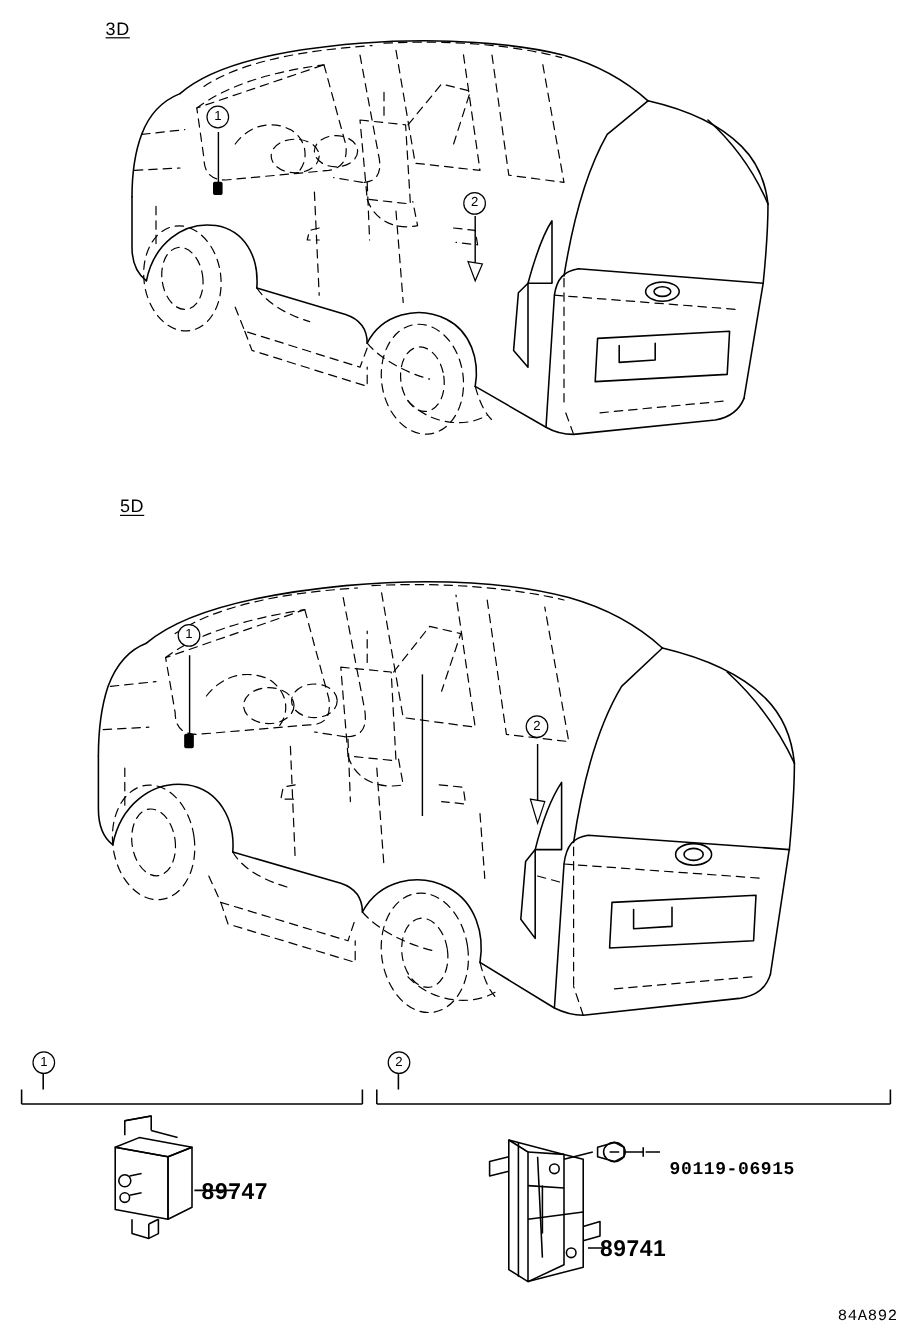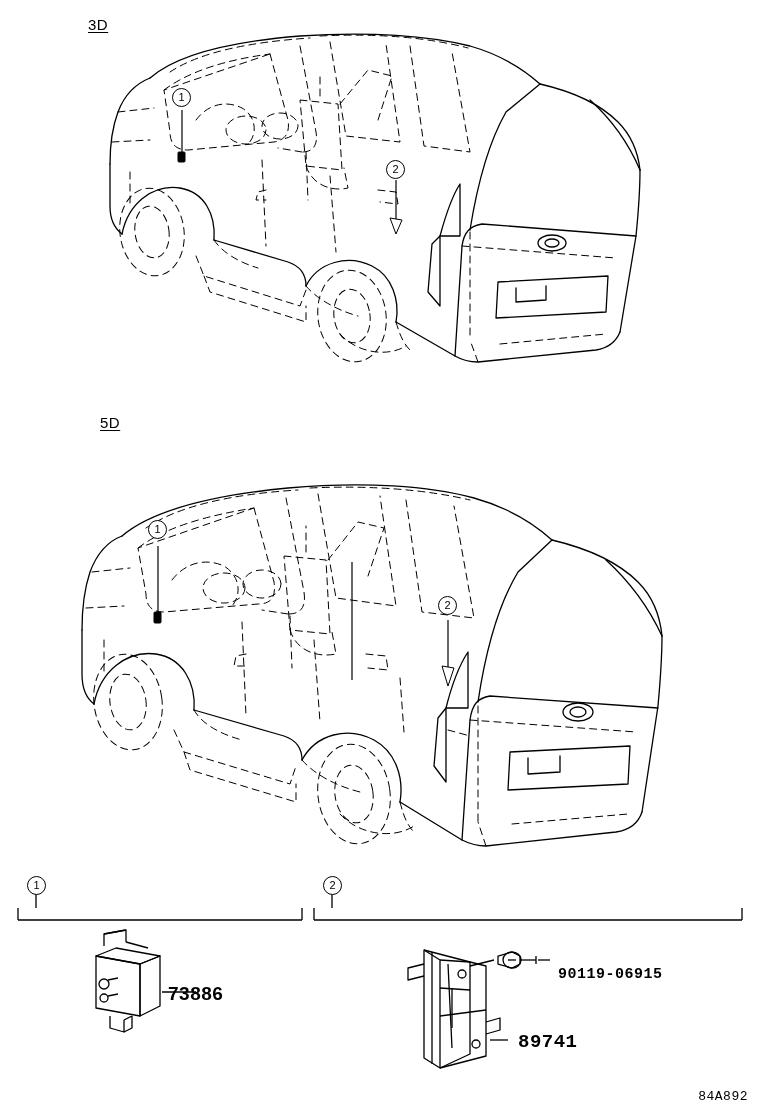--- a/index.html
+++ b/index.html
@@ -325,18 +325,18 @@
       <path d="M536 88 L536 96"></path>
     </g>
     <g fill="none" stroke="#000" stroke-width="1.3">
       <path d="M538 92 L550 92"></path>
     </g>
   </svg>
 
   <div class="callout" id="c1-leg" style="left:27px; top:876px;">1</div>
   <div class="callout" id="c2-leg" style="left:323px; top:876px;">2</div>
 
-  <div class="part-num" style="left:168px; top:983px;">73886</div>
-  <div class="part-num" style="left:518px; top:1031px;font-family:Liberation Mono, monospace;">89741</div>
+  <div class="part-num" style="left:168px; top:983px;">89747</div>
+  <div class="part-num" style="left:500px; top:1031px;">89741</div>
   <div class="bolt-num" style="left:558px; top:950px;margin-top:16px;">90119-06915</div>
 
   <div id="sheet-code">84A892</div>
 </div>
 
 </body></html>

